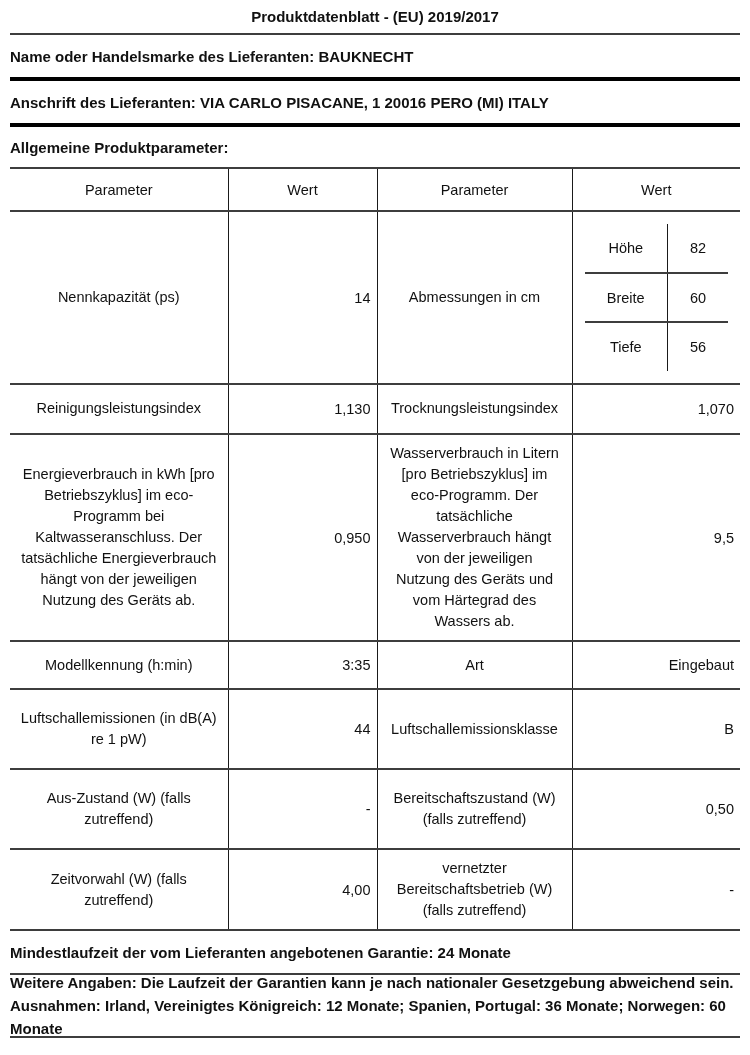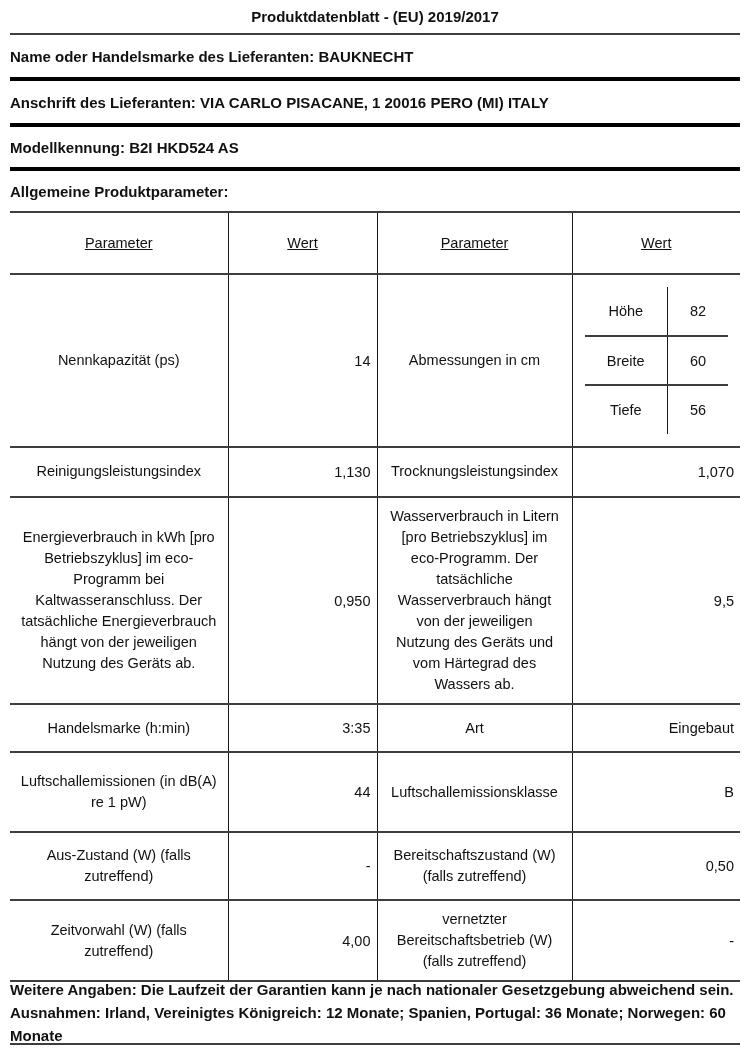--- a/index.html
+++ b/index.html
@@ -45,29 +45,29 @@
     font-size: 14.5px;
     border-top: 2px solid #3d3d3d;
   }
   table.product-table td, table.product-table th {
     border-bottom: 2px solid #3d3d3d;
     font-weight: 400;
     box-sizing: border-box;
     vertical-align: middle;
   }
   table.product-table .vline { border-left: 1px solid #1a1a1a; }
-  th.col-head { height: 62px; text-decoration: underline; }
+  th.col-head { height: 43px; }
   td.param { text-align: center; padding: 8px 10px; line-height: 1.45; }
   td.val { text-align: right; padding: 4px 6px; }
   tr.r-cap   { height: 149px; }
   tr.r-std   { height: 50px; }
   tr.r-tall  { height: 156px; }
   tr.r-prog  { height: 48px; }
   tr.r-noise { height: 80px; }
-  tr.r-off   { height: 68px; }
+  tr.r-off   { height: 80px; }
   tr.r-delay { height: 64px; }
   
   td.dims-holder { padding: 12px; }
   table.dims {
     width: 100%;
     height: 100%;
     border-collapse: collapse;
     font-size: 14.5px;
   }
   table.dims td {
@@ -94,21 +94,20 @@
 <body>
 
 <div class="page">
 
   <div class="title-band">Produktdatenblatt - (EU) 2019/2017</div>
 
   <div class="band">Name oder Handelsmarke des Lieferanten: BAUKNECHT</div>
 
   <div class="band">Anschrift des Lieferanten: VIA CARLO PISACANE, 1 20016 PERO (MI) ITALY</div>
 
-  <div class="band model-band">Modellkennung: B2I HKD524 AS</div>
 
   <div class="band no-rule">Allgemeine Produktparameter:</div>
 
   <table class="product-table">
     <colgroup>
       <col style="width:218px">
       <col style="width:149px">
       <col style="width:195px">
       <col style="width:168px">
     </colgroup>
@@ -148,21 +147,21 @@
       <td class="param vline">Trocknungsleistungsindex</td>
       <td class="val vline">1,070</td>
     </tr>
     <tr class="r-tall">
       <td class="param">Energieverbrauch in kWh [pro Betriebszyklus] im eco-Programm bei Kaltwasseranschluss. Der tatsächliche Energieverbrauch hängt von der jeweiligen Nutzung des Geräts ab.</td>
       <td class="val vline">0,950</td>
       <td class="param vline">Wasserverbrauch in Litern [pro Betriebszyklus] im eco-Programm. Der tatsächliche Wasserverbrauch hängt von der jeweiligen Nutzung des Geräts und vom Härtegrad des Wassers ab.</td>
       <td class="val vline">9,5</td>
     </tr>
     <tr class="r-prog">
-      <td class="param">Handelsmarke (h:min)</td>
+      <td class="param">Modellkennung (h:min)</td>
       <td class="val vline">3:35</td>
       <td class="param vline">Art</td>
       <td class="val vline">Eingebaut</td>
     </tr>
     <tr class="r-noise">
       <td class="param">Luftschallemissionen (in dB(A) re 1 pW)</td>
       <td class="val vline">44</td>
       <td class="param vline">Luftschallemissionsklasse</td>
       <td class="val vline">B</td>
     </tr>
@@ -174,16 +173,17 @@
     </tr>
     <tr class="r-delay">
       <td class="param">Zeitvorwahl (W) (falls zutreffend)</td>
       <td class="val vline">4,00</td>
       <td class="param vline">vernetzter Bereitschaftsbetrieb (W) (falls zutreffend)</td>
       <td class="val vline">-</td>
     </tr>
   </tbody>
     </table>
 
+  <div class="footer-band warranty">Mindestlaufzeit der vom Lieferanten angebotenen Garantie: 24 Monate</div>
 
   <div class="footer-band additional">Weitere Angaben: Die Laufzeit der Garantien kann je nach nationaler Gesetzgebung abweichend sein. Ausnahmen: Irland, Vereinigtes Königreich: 12 Monate; Spanien, Portugal: 36 Monate; Norwegen: 60 Monate</div>
 
 </div>
 
 </body></html>

